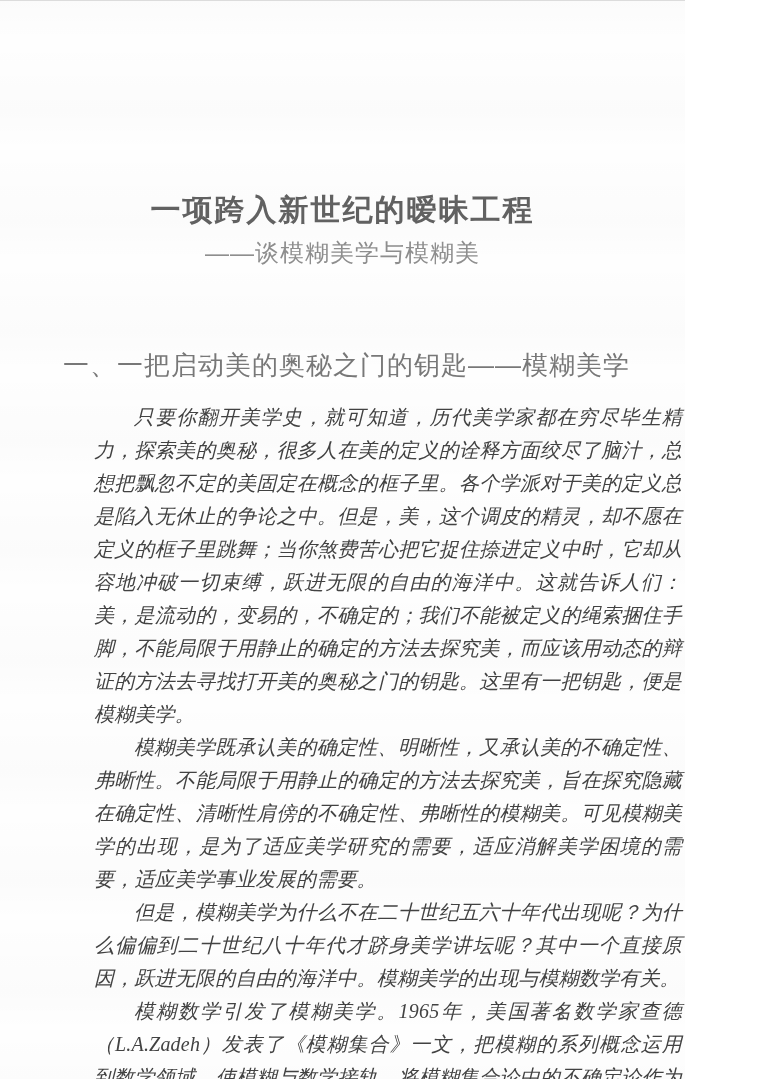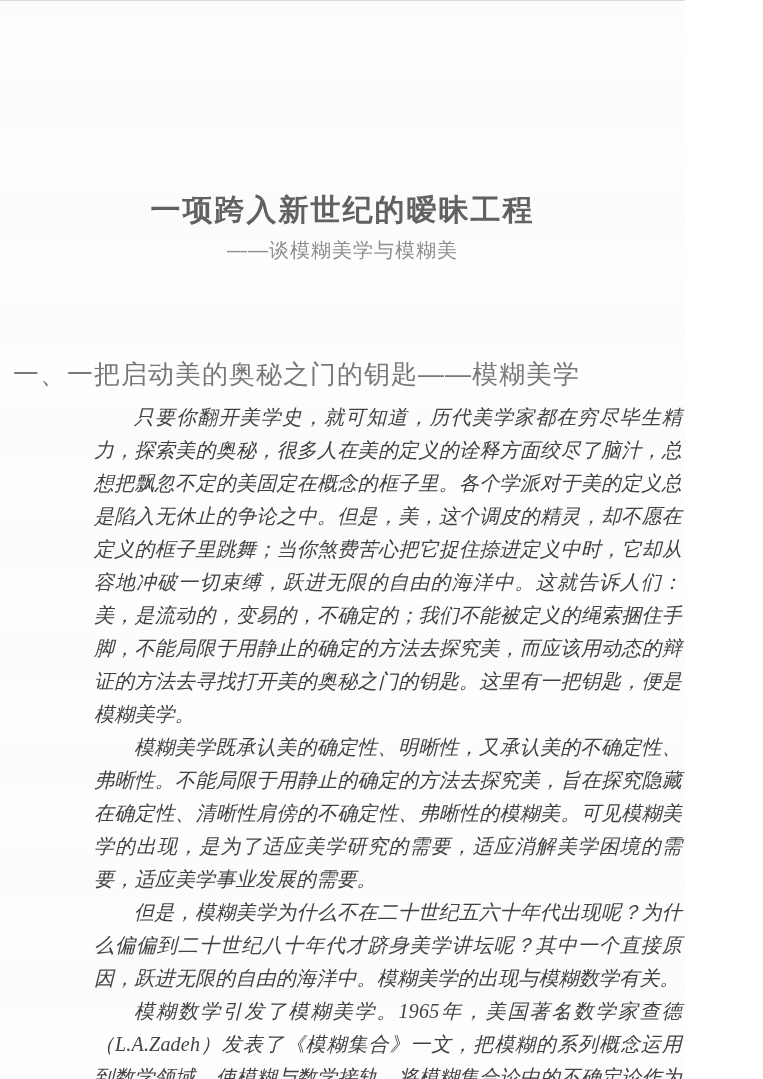--- a/index.html
+++ b/index.html
@@ -38,31 +38,31 @@
     color: #616161;
   }
   .doc-subtitle {
     position: absolute;
     top: 236px;
     left: 0;
     width: 100%;
     text-align: center;
     font-family: "Liberation Sans", "DejaVu Sans", sans-serif;
     font-weight: 400;
-    font-size: 20px;
+    font-size: 24px;
     letter-spacing: 1px;
     color: #8e8e8e;
   }
   .section-heading {
     position: absolute;
     top: 343px;
     left: 0;
     width: 100%;
-    margin: 13px;
-    text-align: left;
+    margin: 4px;
+    text-align: center;
     font-family: "Liberation Sans", "DejaVu Sans", sans-serif;
     font-weight: 500;
     font-size: 26px;
     letter-spacing: 1px;
     color: #787878;
   }
   .body-column {
     position: absolute;
     top: 400px;
     left: 94px;

